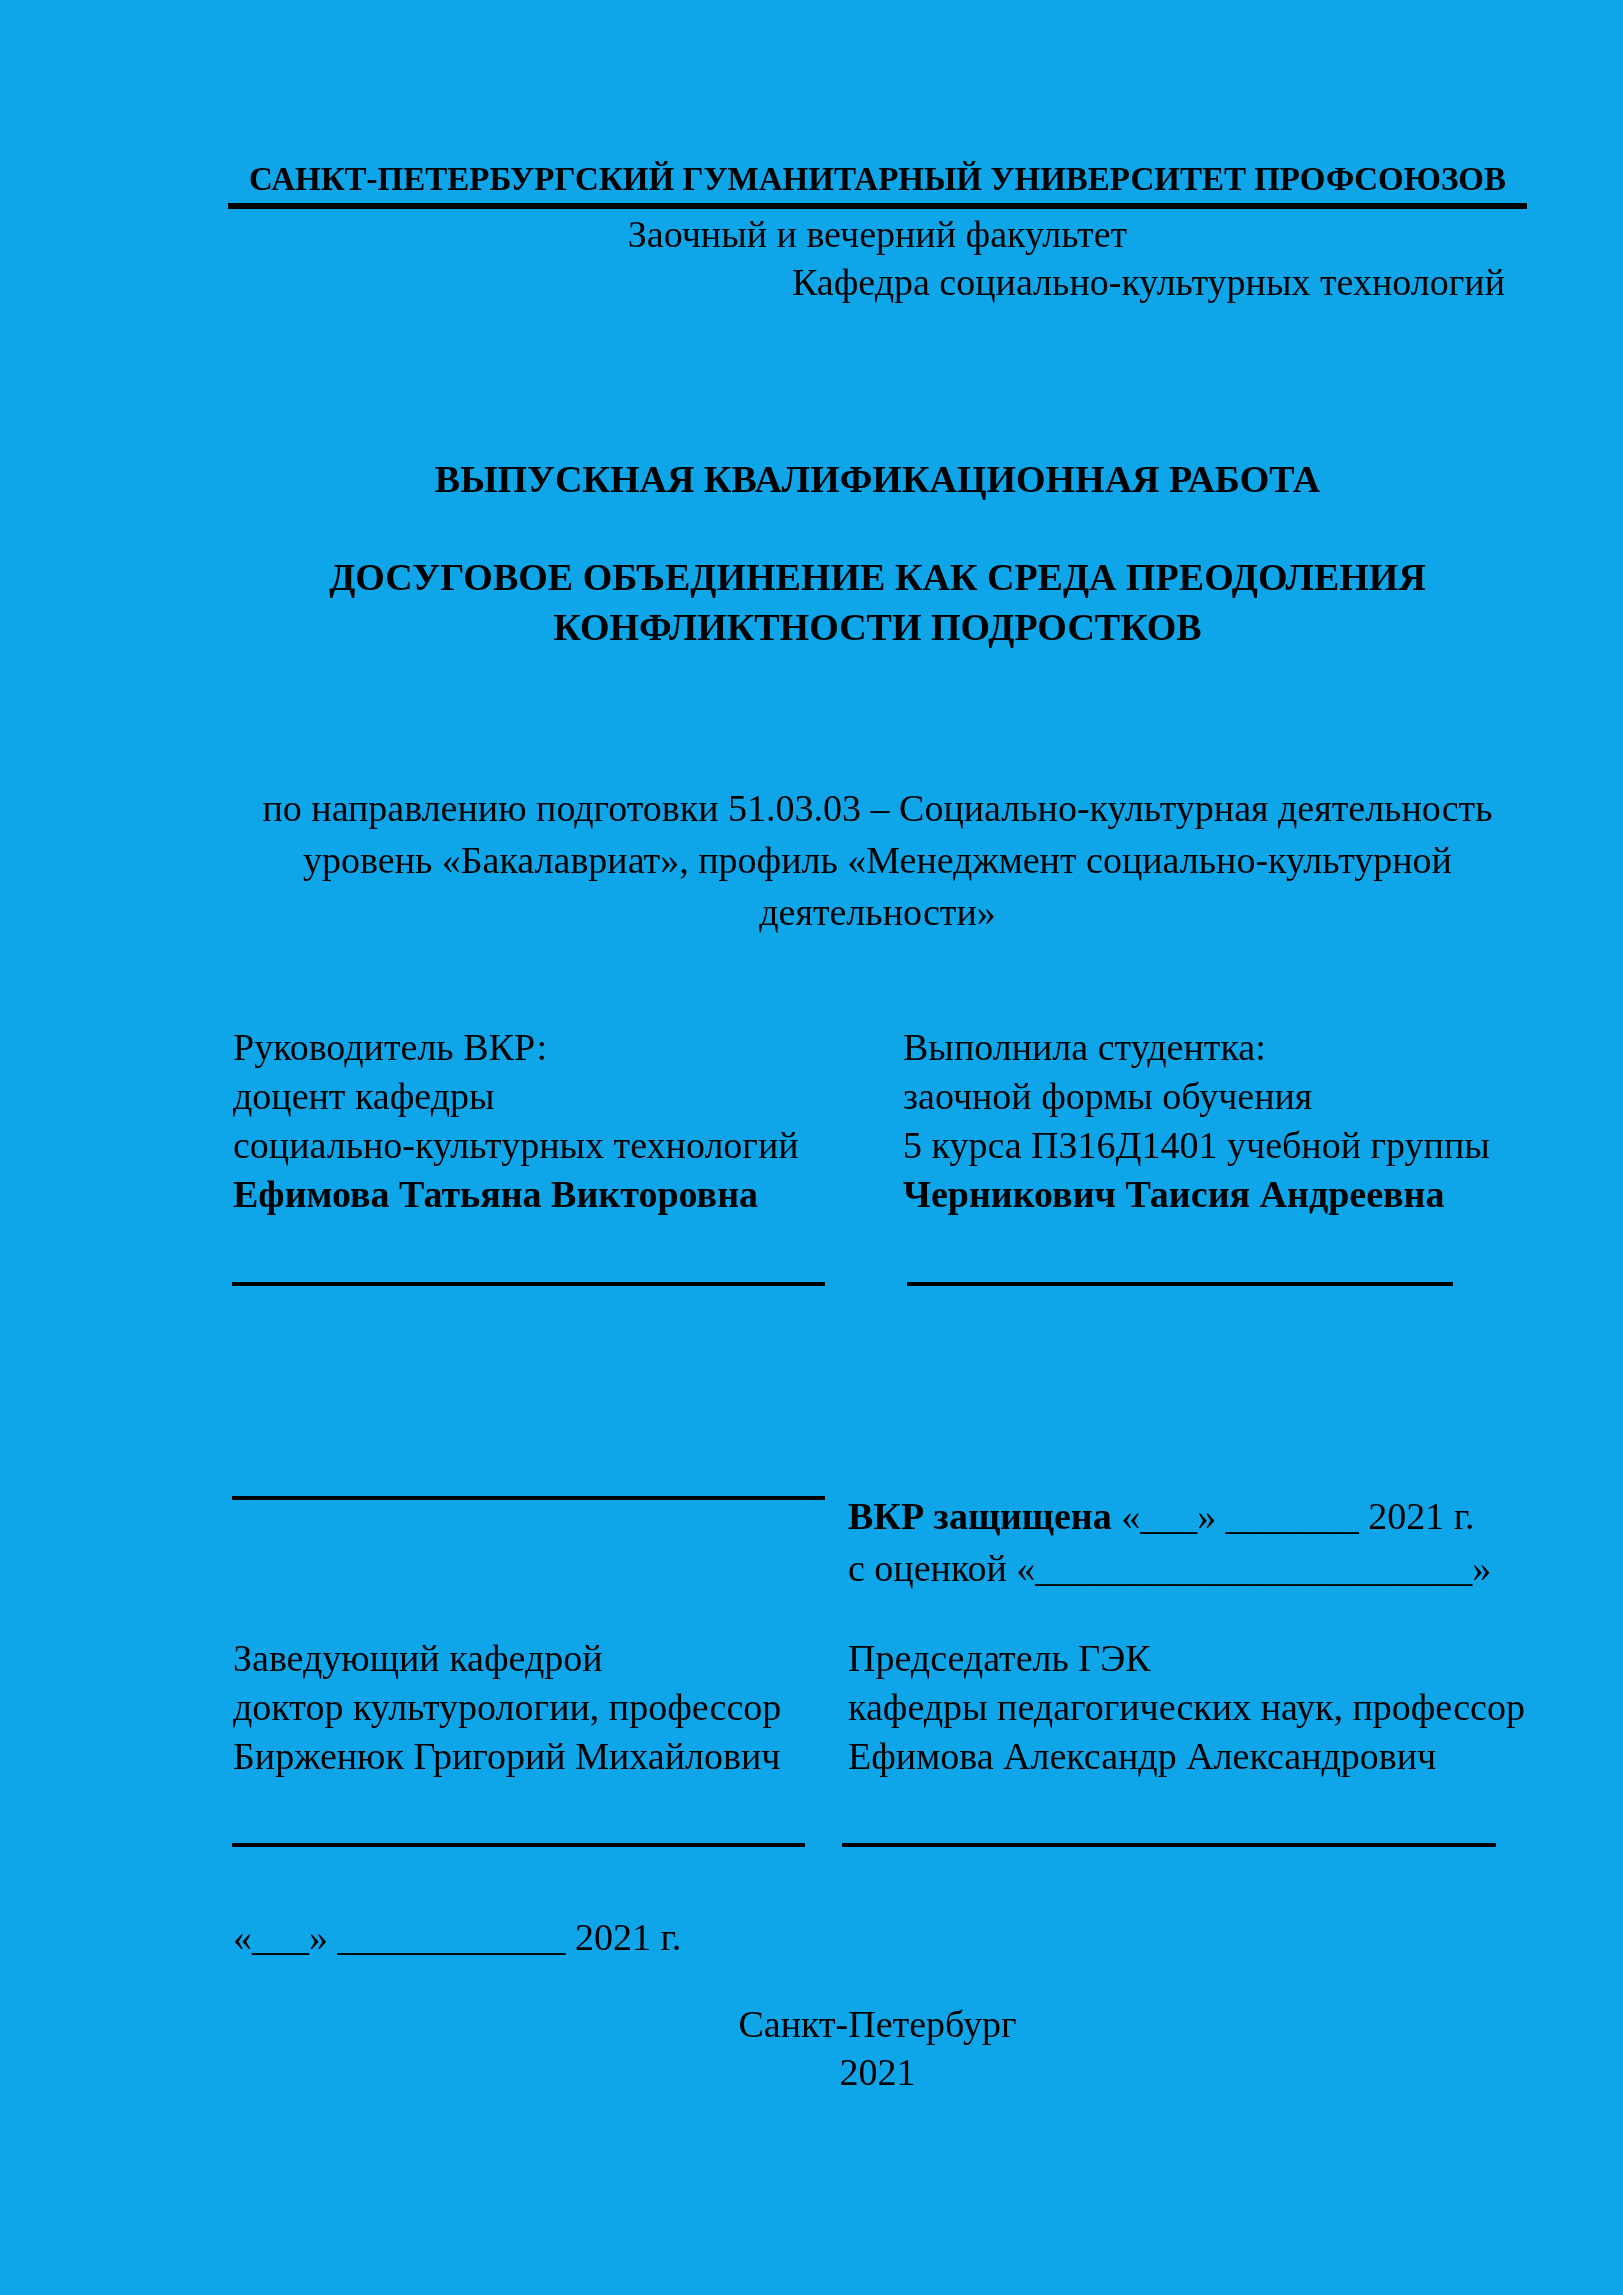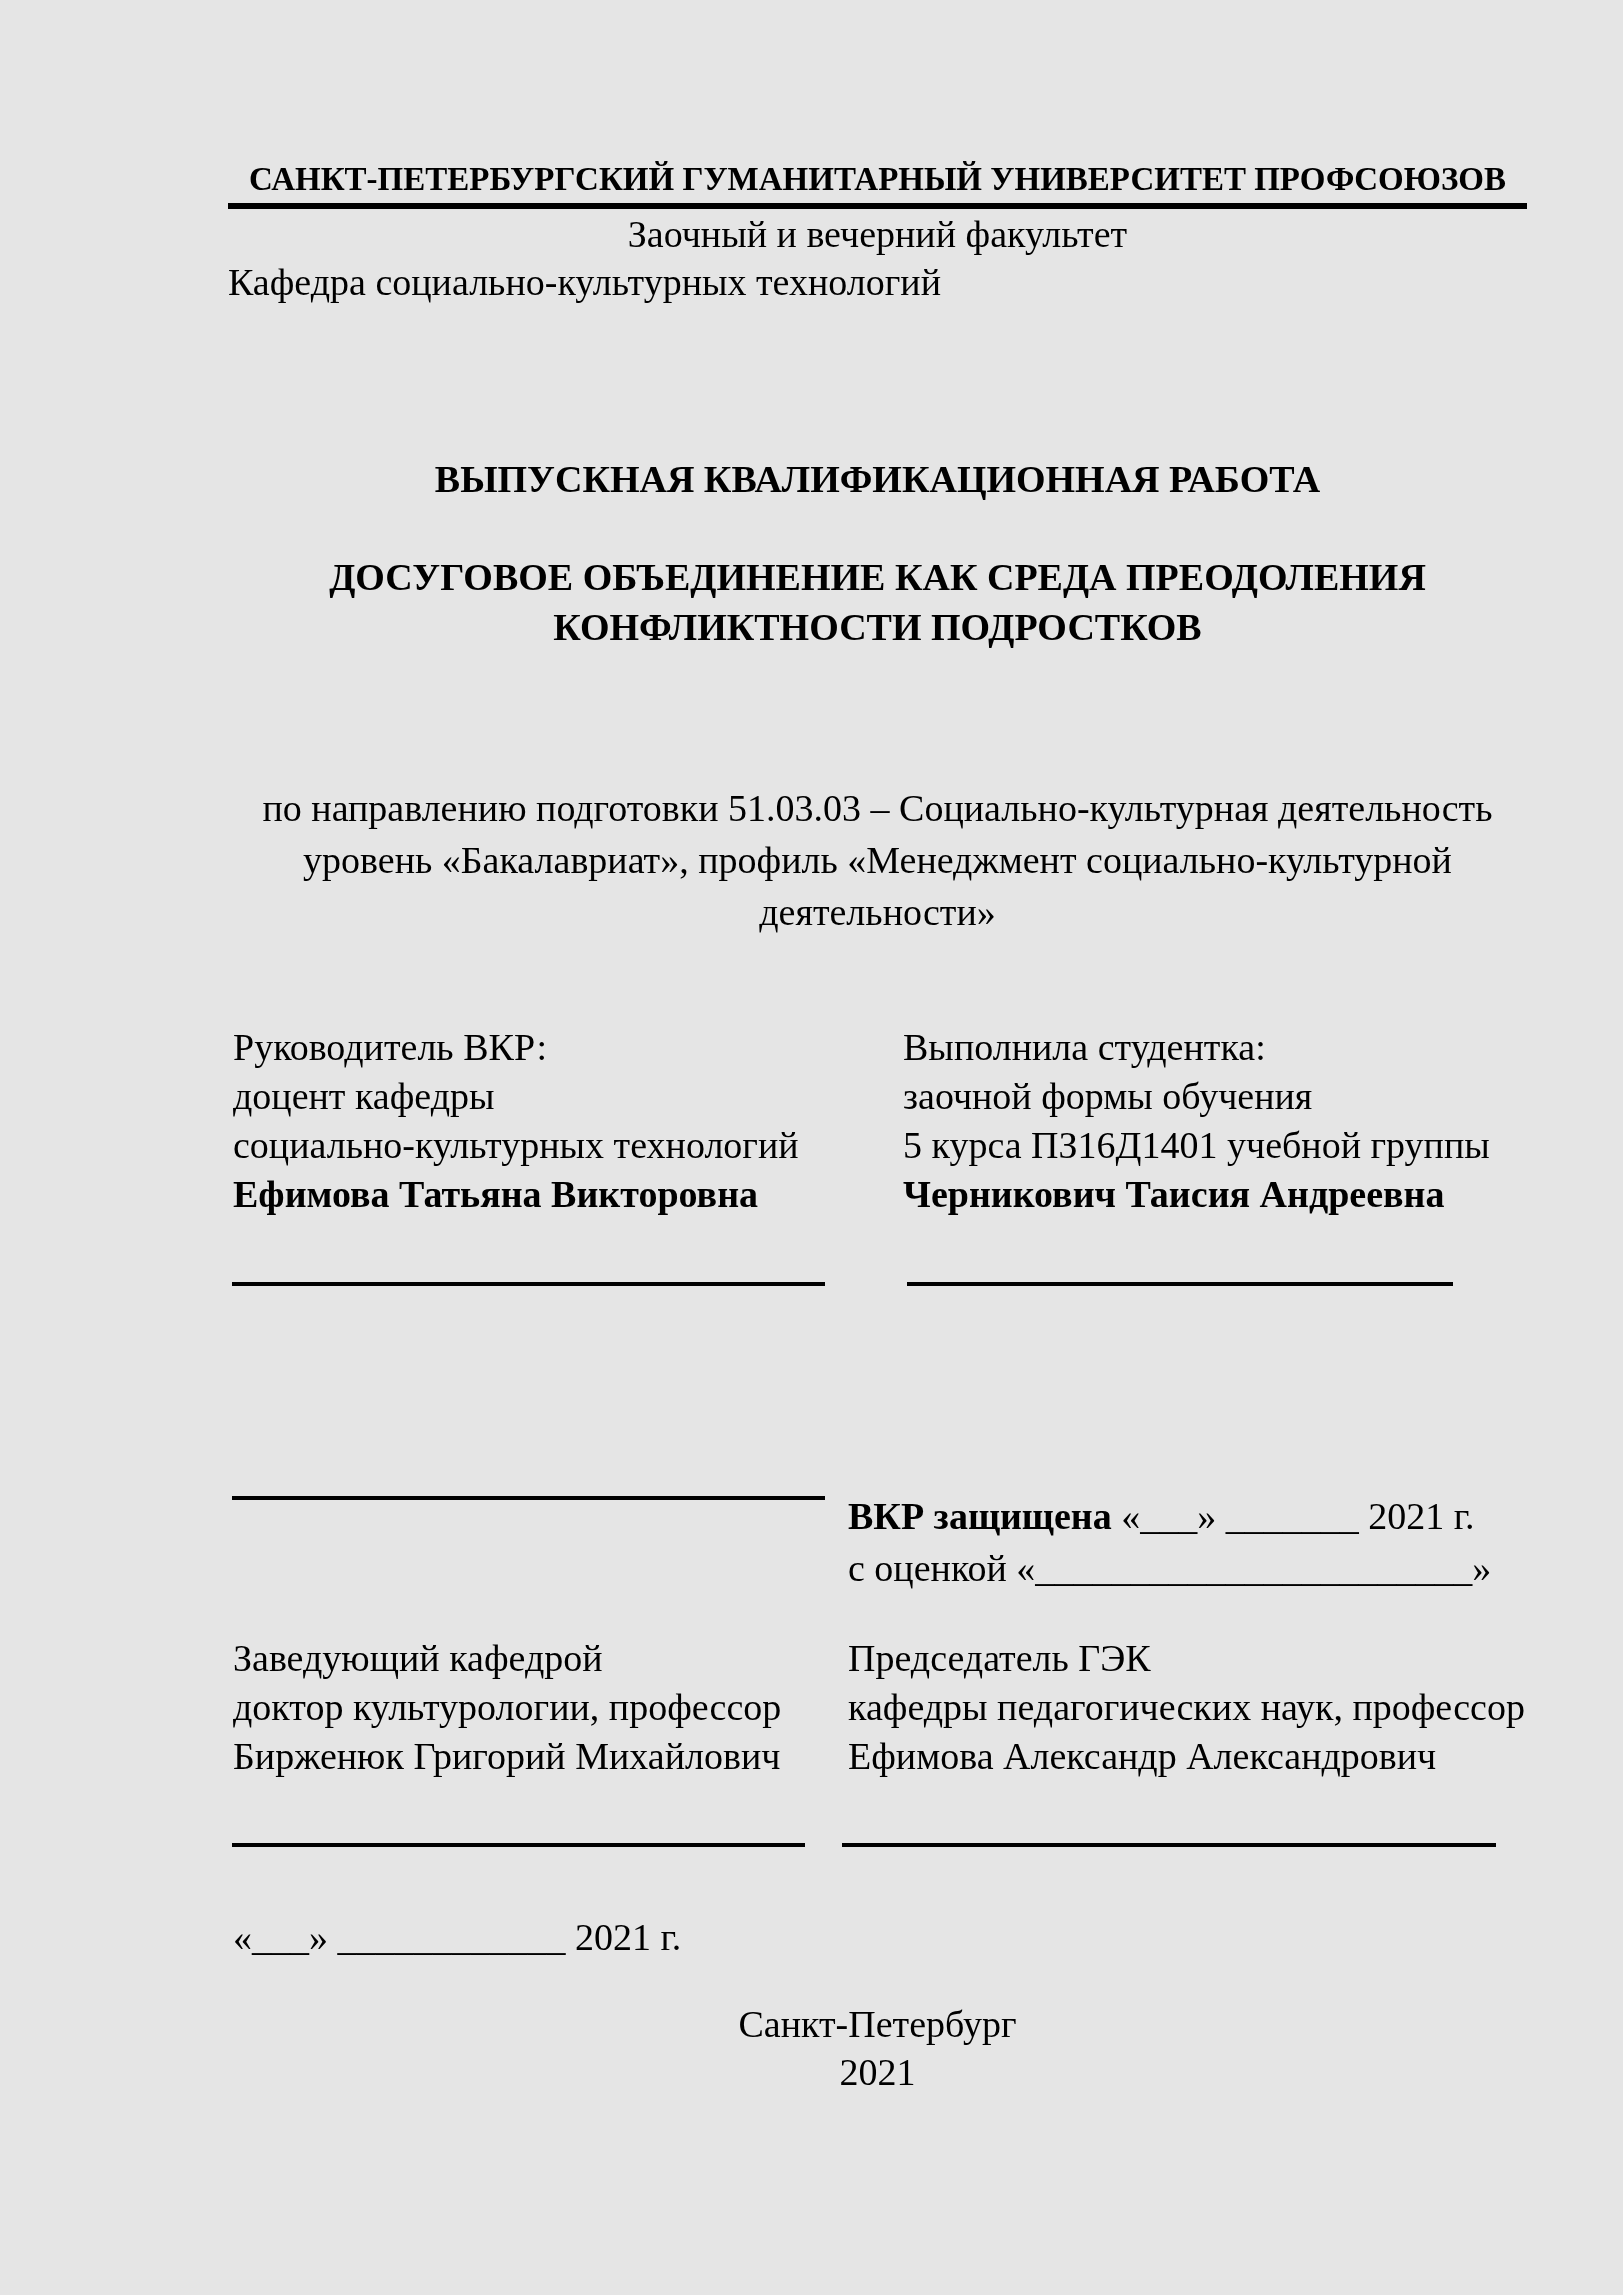--- a/index.html
+++ b/index.html
@@ -1,30 +1,30 @@
 <!DOCTYPE html>
 <html style="font-size:12.6px"><head>
 <meta charset="utf-8">
 <style>
   html, body { margin: 0; padding: 0; background: #888; }
   .page {
     position: relative;
     width: 1623px;
     height: 2295px;
     margin: 0 auto;
-    background: #e5e5e5;
+    background: #0ea5e9;
     color: #000000;
     font-family: "Liberation Serif", "DejaVu Serif", serif;
     font-size: 38px;
     line-height: 50px;
   }
   .abs { position: absolute; }
   .content { left: 228px; width: 1299px; }
   .center { text-align: center; }
-  .right { text-align: left; }
+  .right { text-align: right; }
   .bold { font-weight: bold; }
   .nowrap { white-space: nowrap; }
   .rule { background: #000; }
   .sigline { background: #000; height: 3.9px; }
   .col { white-space: nowrap; margin-top: 29px; }
 </style>
 </head>
 <body>
 
 <div class="page">

